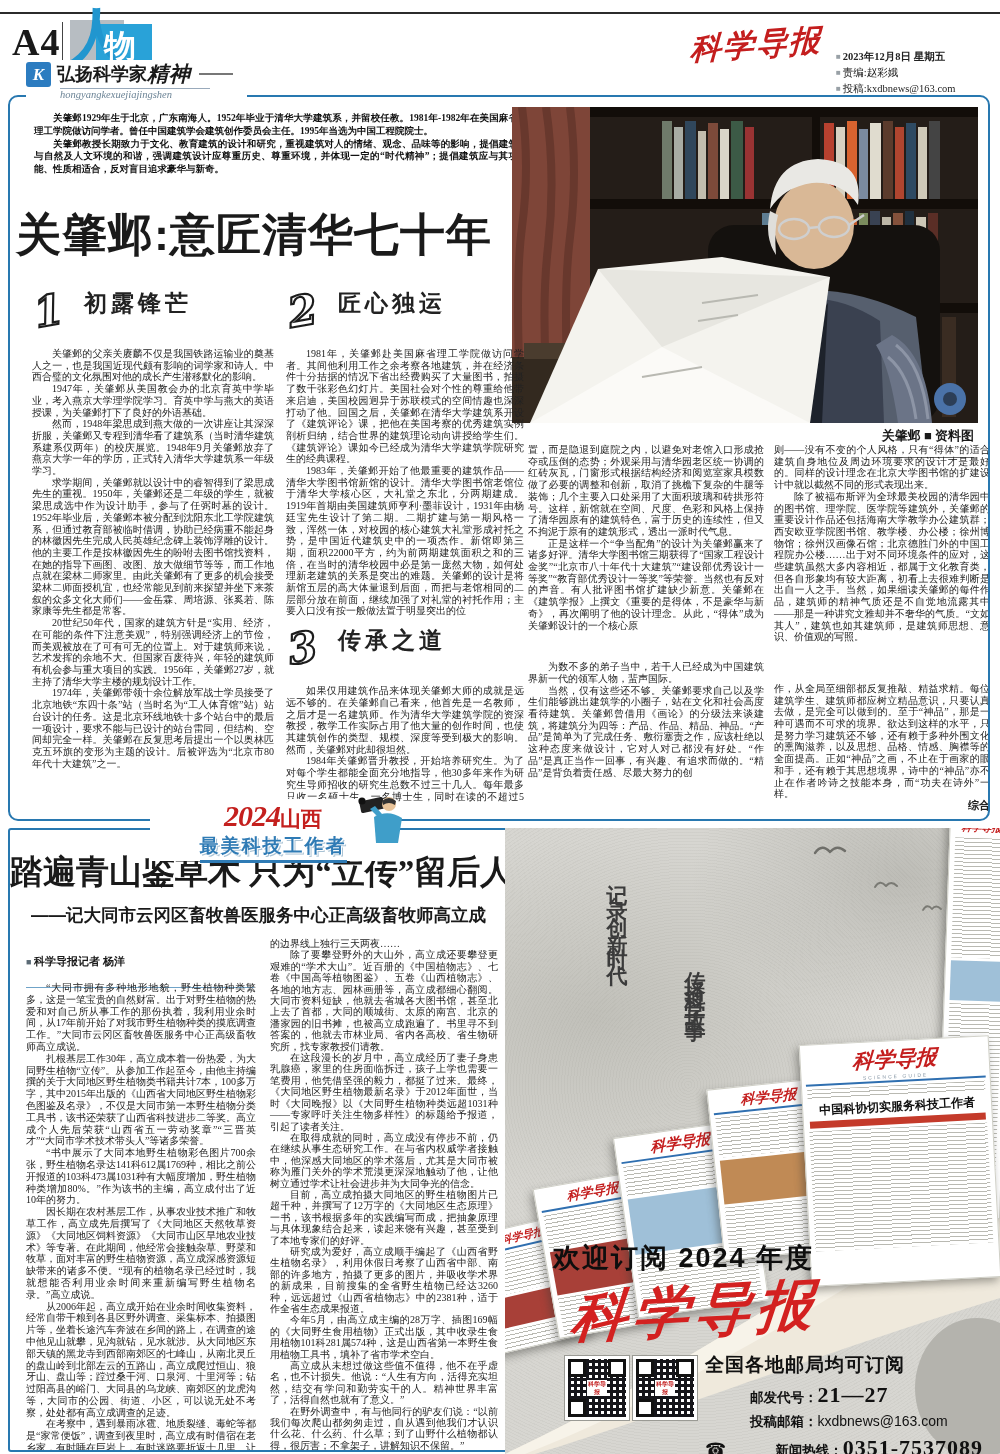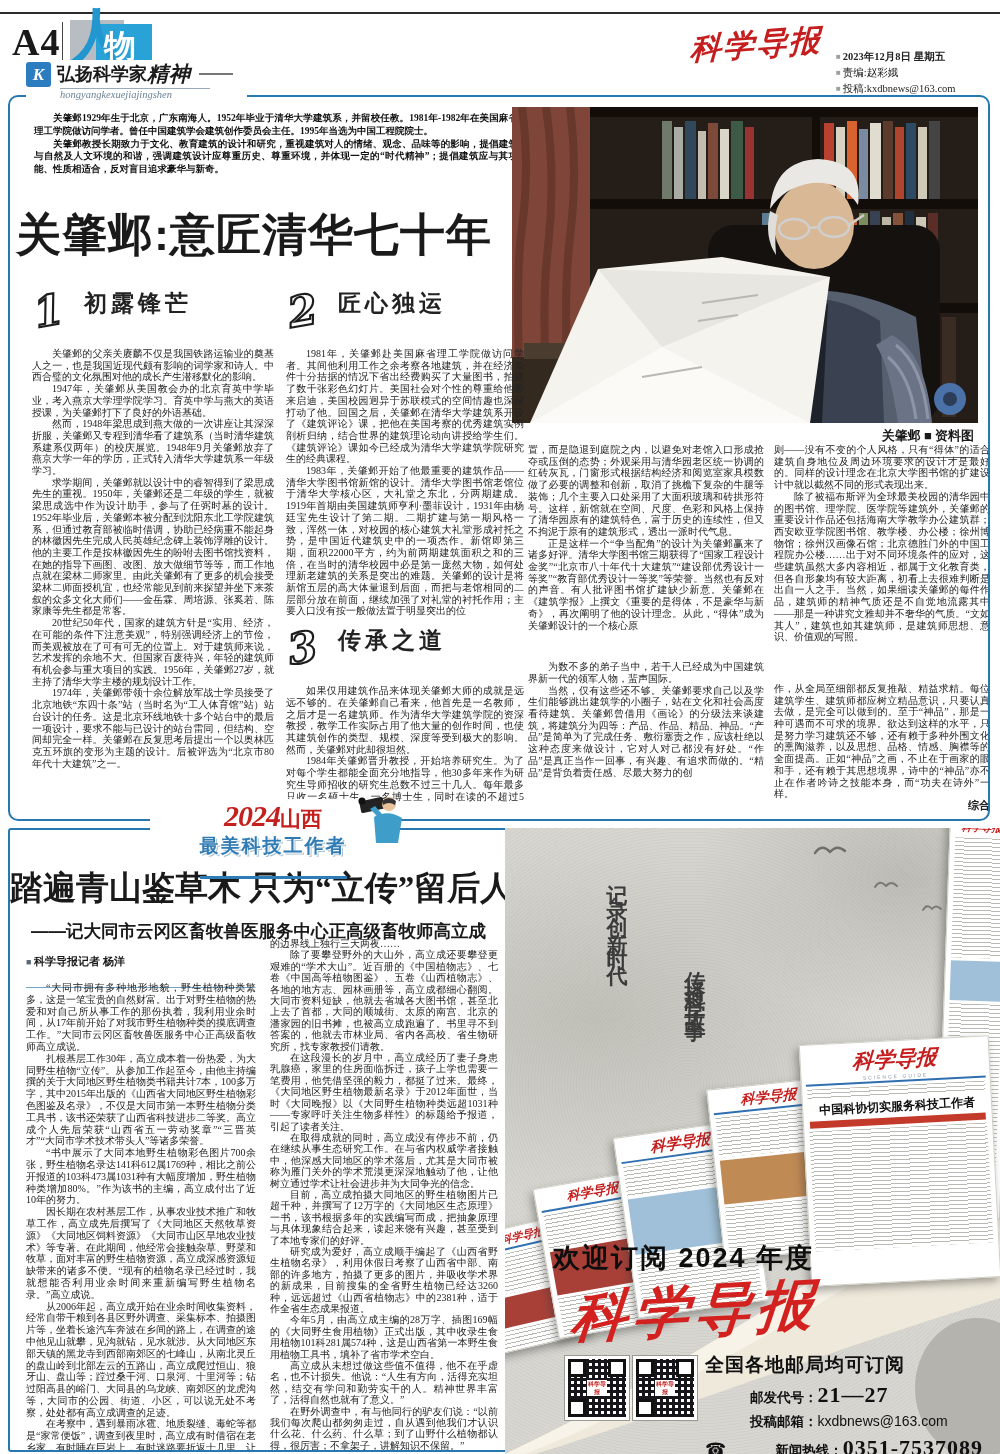--- a/index.html
+++ b/index.html
@@ -62,23 +62,23 @@
   
   .story{position:absolute;left:8px;top:828px;width:497px;height:620px;border:2px solid #2878b0;
          border-radius:3px;background:#fff;overflow:hidden;}
   .badge{position:absolute;left:150px;top:799px;width:238px;height:62px;z-index:8;background:#fff;
          text-align:center;padding:0 4px;}
   .badge .row1{font-family:"Liberation Serif",serif;}
   .badge .yr{font-size:30px;font-weight:bold;font-style:italic;color:#c4201e;letter-spacing:-1px;}
   .badge .rg{font-size:21px;font-weight:900;color:#c4201e;font-family:"Liberation Sans",sans-serif;}
   .badge .row2{display:inline-block;font-size:19px;font-weight:900;color:#2f7bb5;letter-spacing:2px;
          font-family:"Liberation Sans",sans-serif;text-shadow:1px 1px 0 #fff,2px 2px 0 #a9c2d4;
-         border-bottom:3px solid #2f7bb5;padding-bottom:17px;}
+         border-bottom:3px solid #2f7bb5;padding-bottom:1px;}
   .cameraman{position:absolute;right:-8px;top:-8px;}
-  .s-headline{text-align:center;margin-top:36px;font-size:33px;font-weight:900;letter-spacing:0px;
+  .s-headline{text-align:center;margin-top:20px;font-size:33px;font-weight:900;letter-spacing:0px;
               font-family:"Liberation Serif",serif;white-space:nowrap;}
   .s-subhead{text-align:center;font-size:17.5px;font-weight:bold;margin-top:8px;white-space:nowrap;
              font-family:"Liberation Sans",sans-serif;}
   .s-byline{position:absolute;left:16px;top:124px;width:228px;font-size:11px;font-weight:bold;
             border-bottom:1px solid #6fa3c8;padding-bottom:18px;font-family:"Liberation Sans",sans-serif;}
   .s-byline::before{content:'■ ';color:#5a6a75;font-size:9px;}
   .scol{position:absolute;font-size:10px;text-align:justify;color:#222;}
   .scol p{margin:0;text-indent:2em;}
   .scolA{left:16px;top:152px;width:230px;line-height:11.8px;}
   .scolB{left:260px;top:108px;width:228px;line-height:11.4px;}

